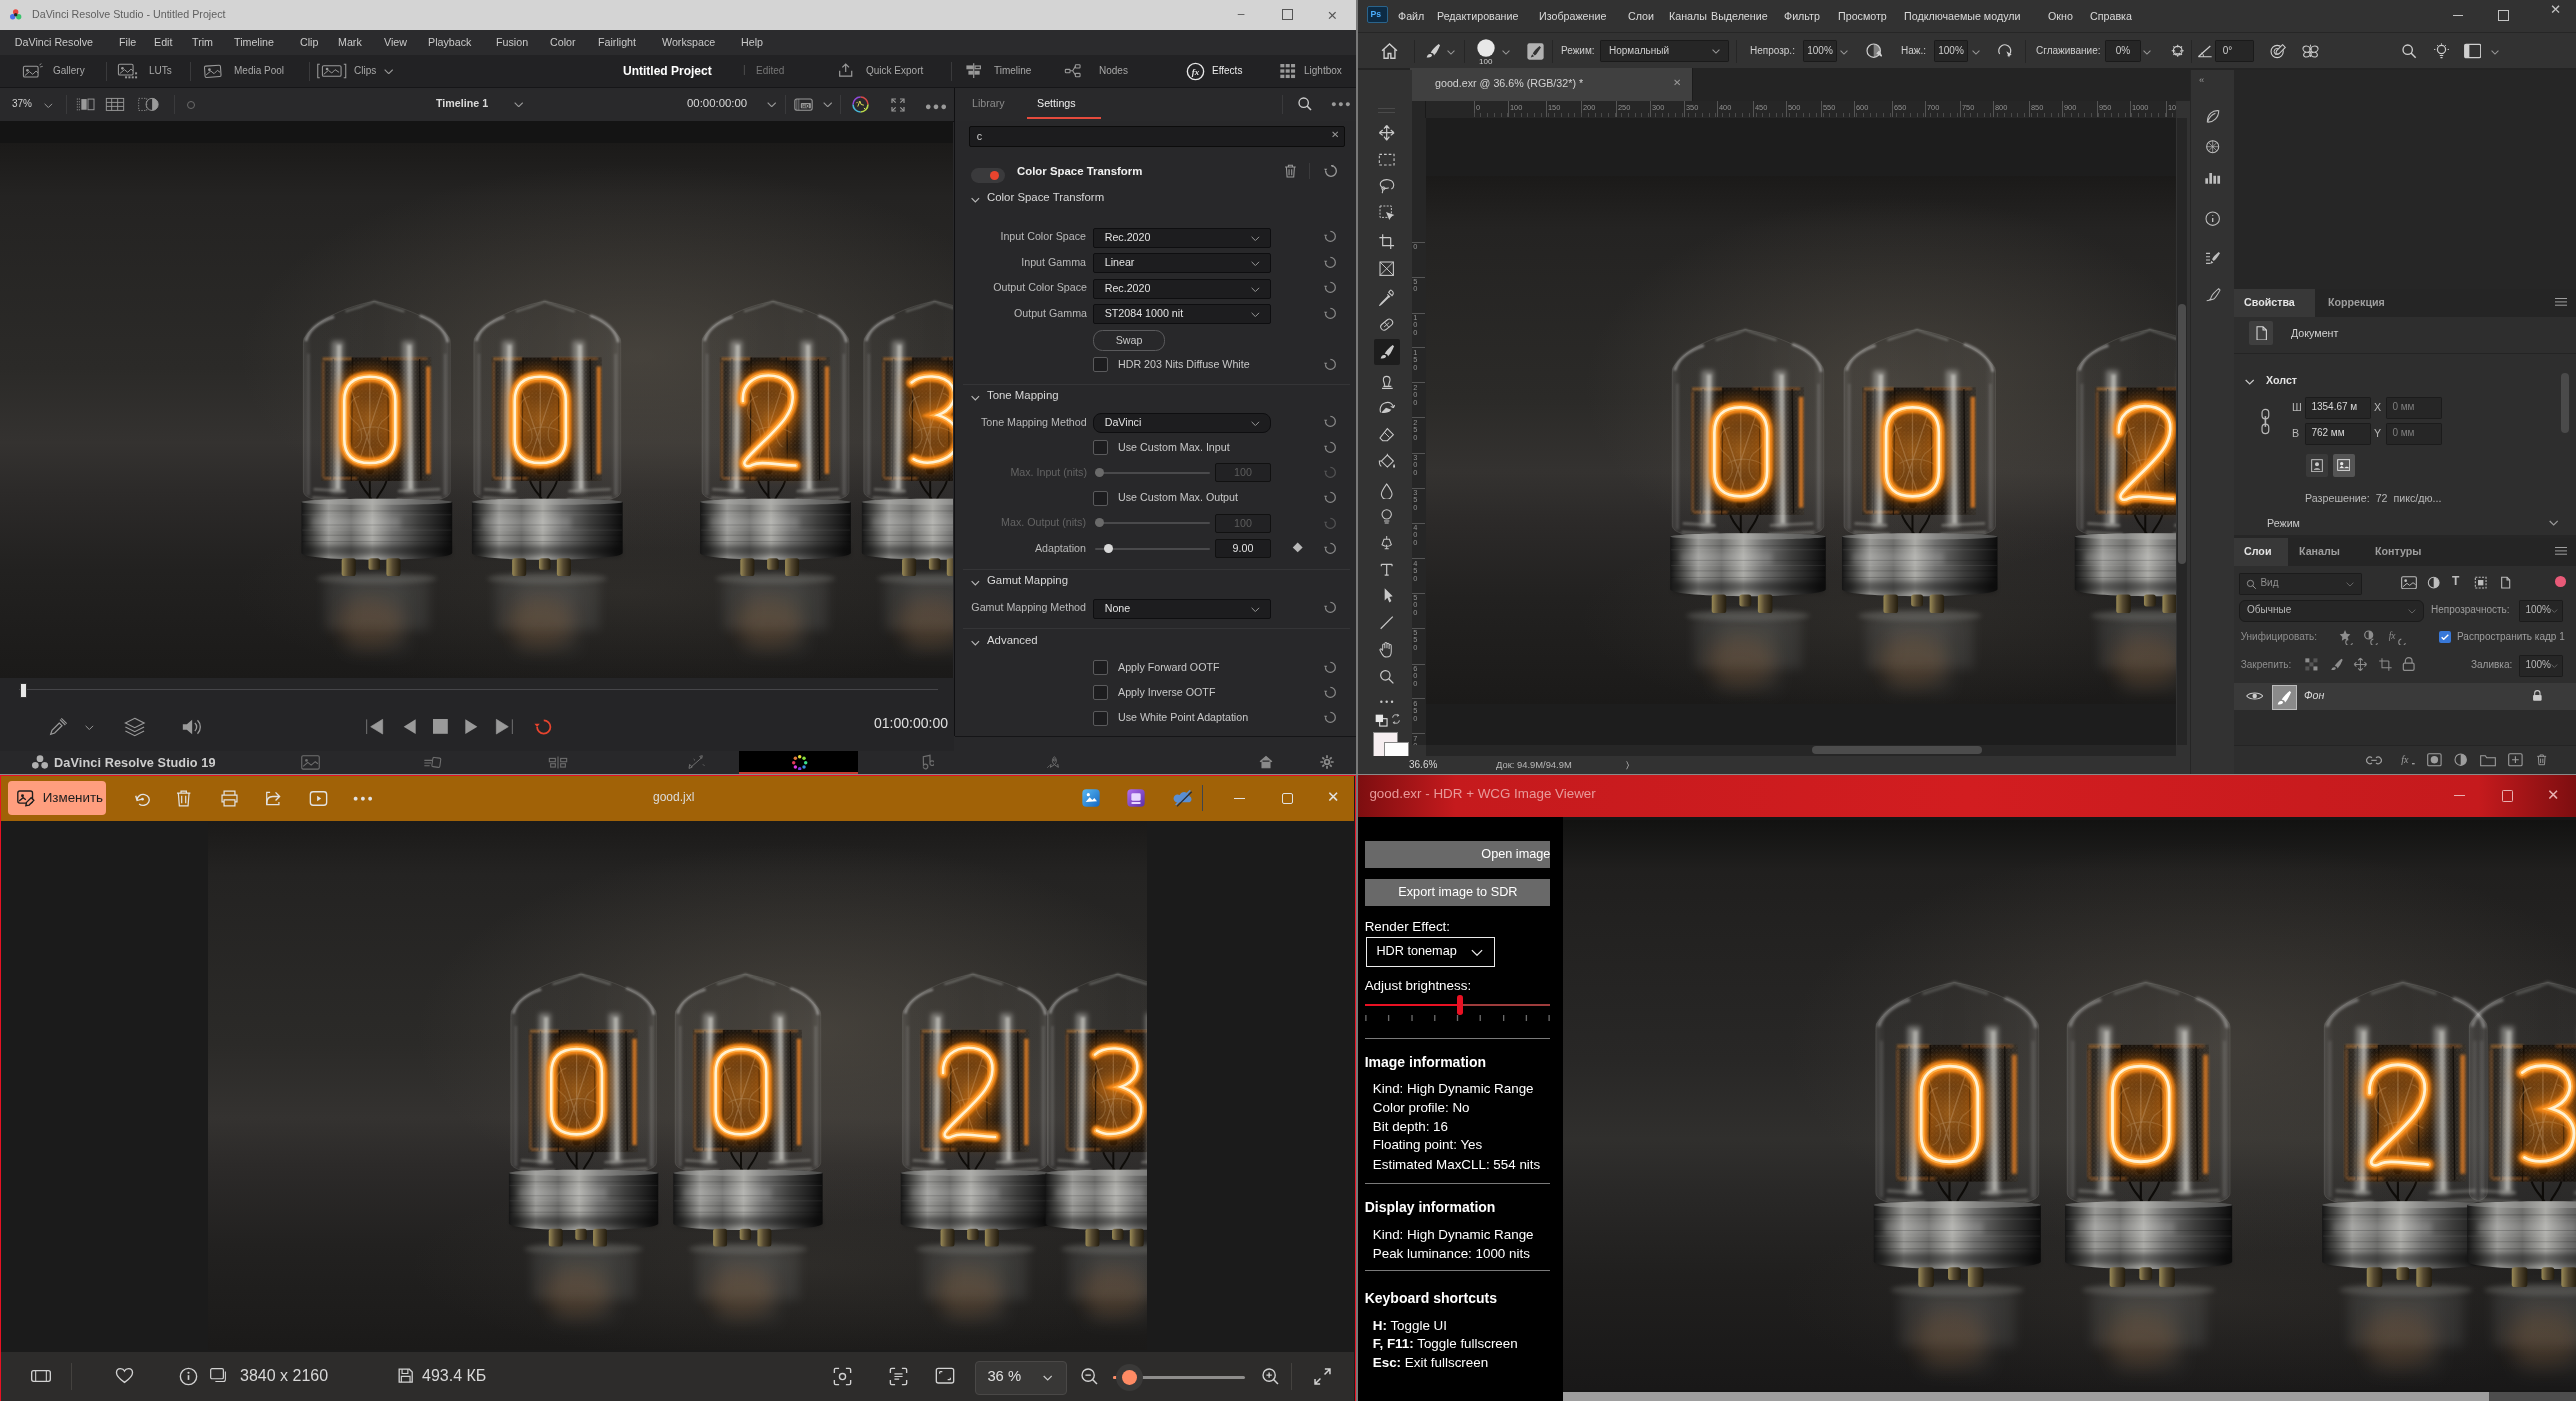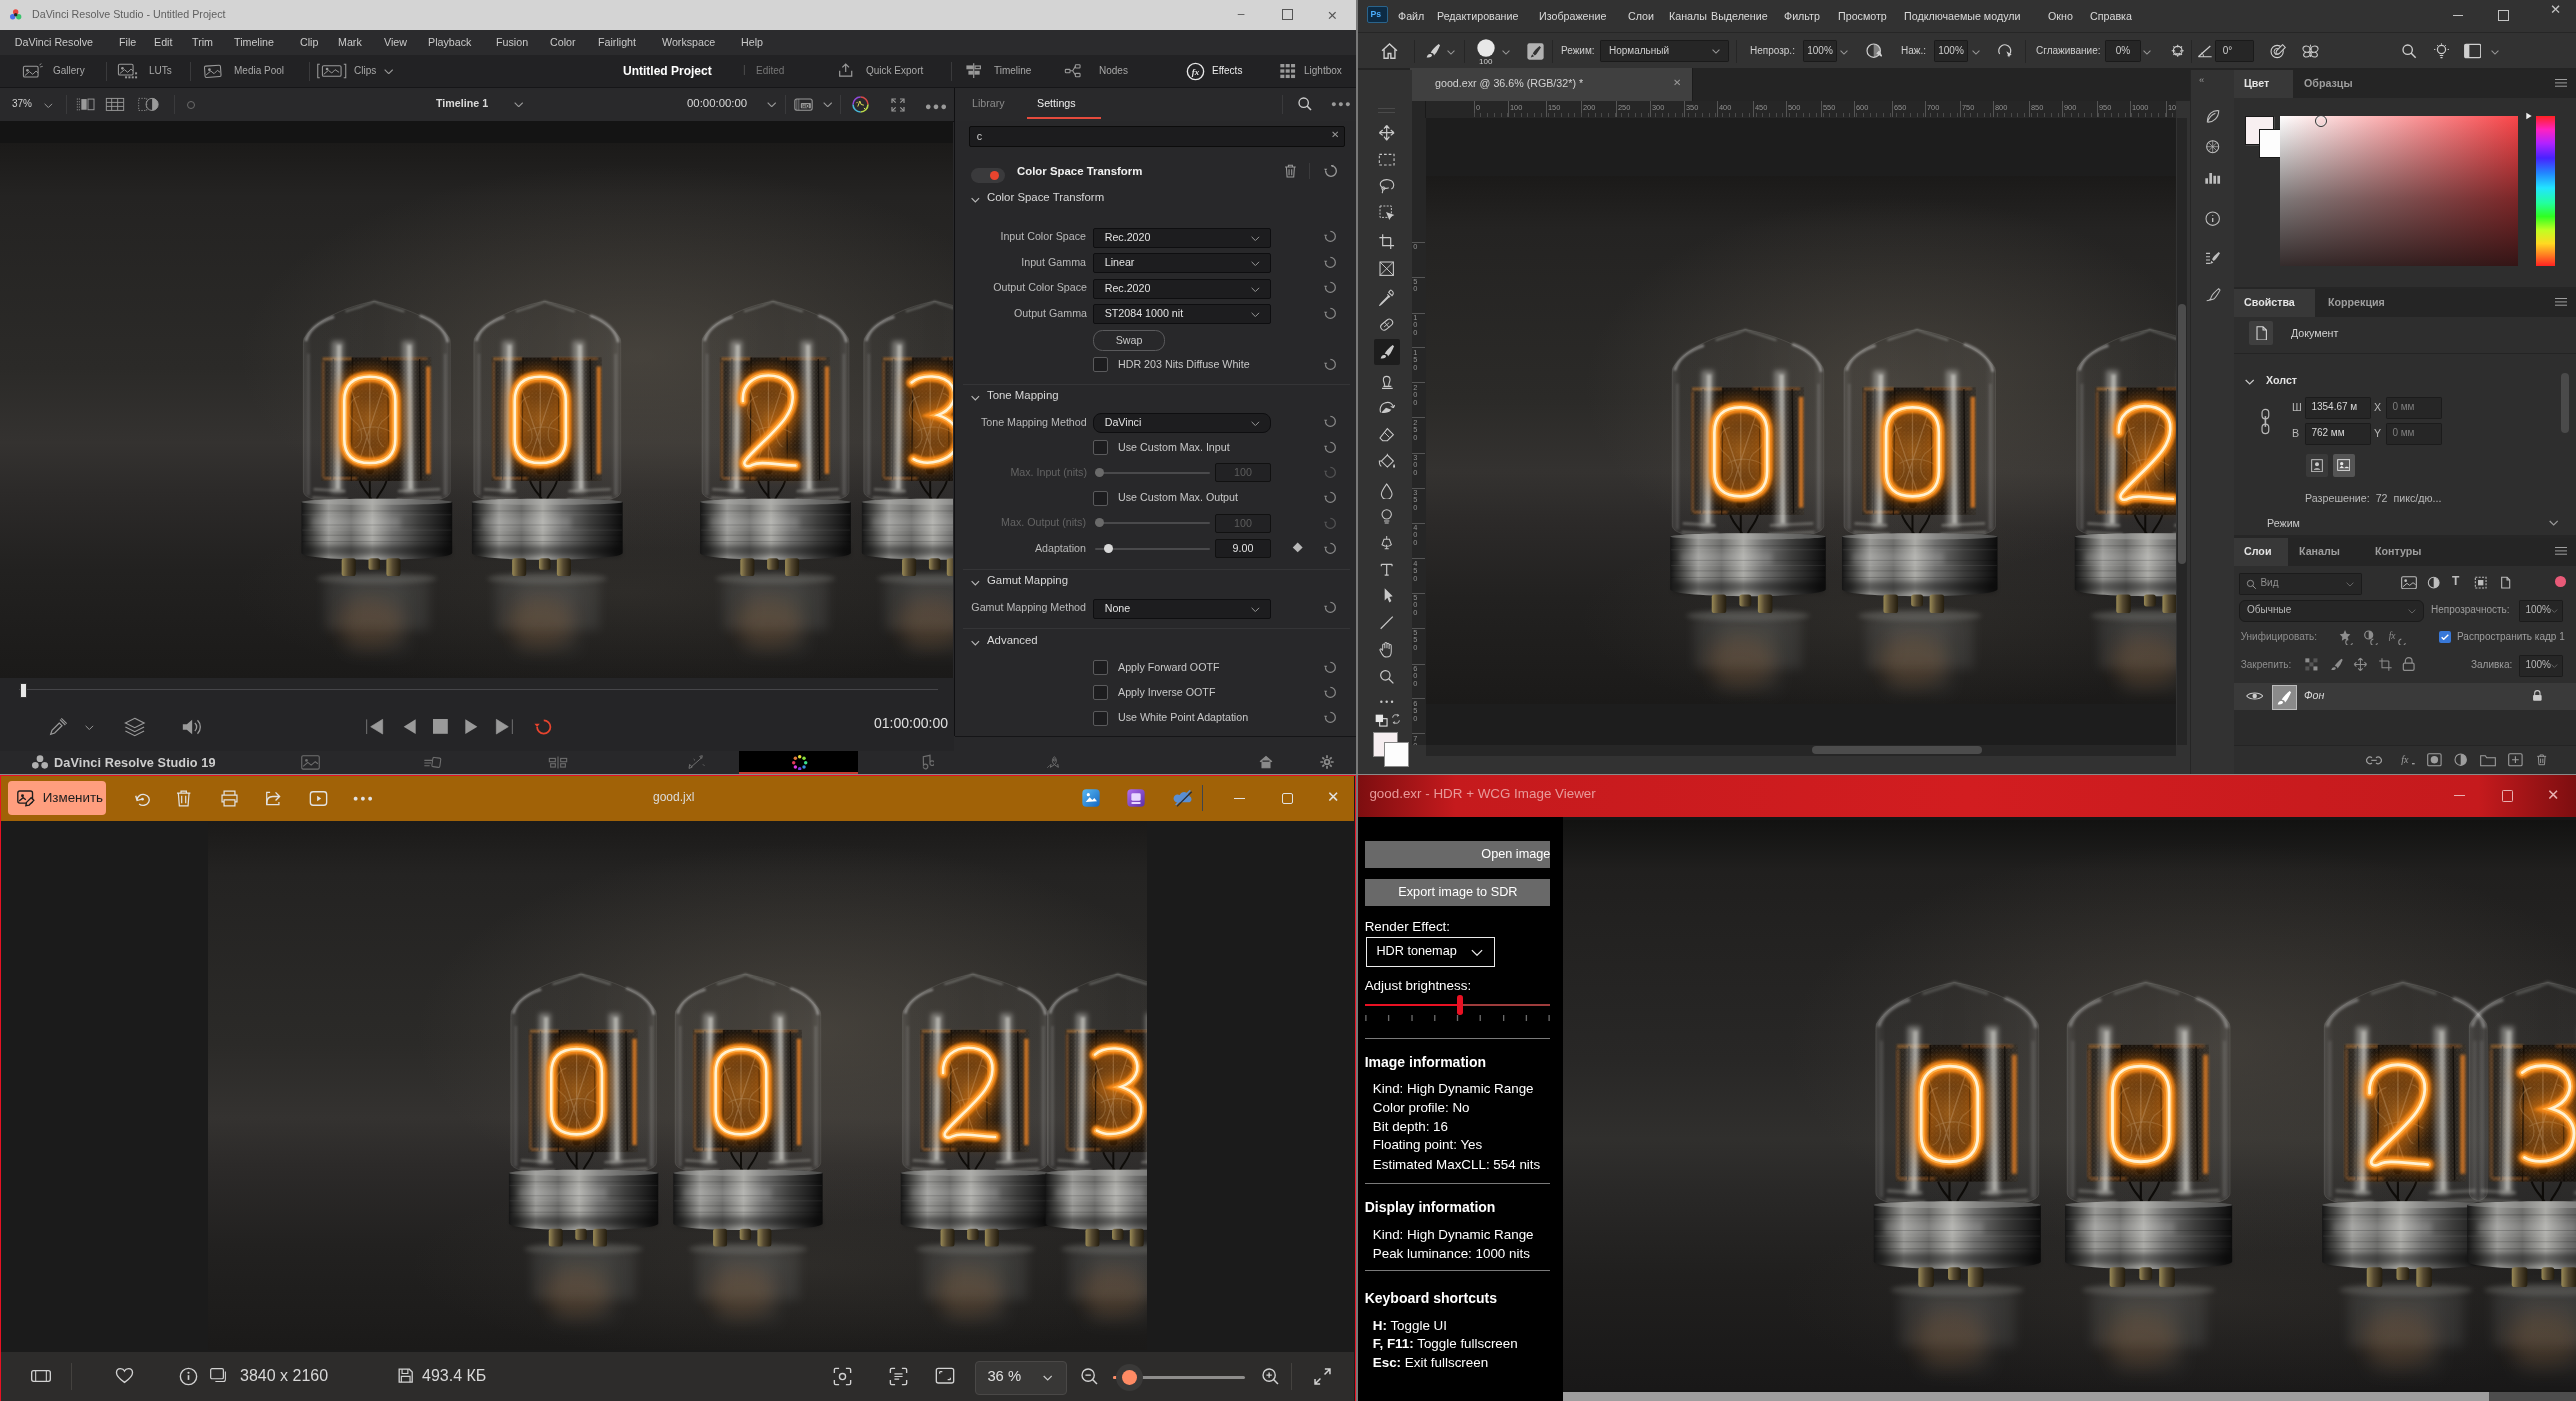--- a/index.html
+++ b/index.html
@@ -1103,20 +1103,25 @@
   </div>
  </div>
 
  <div class="abs" style="left:819px;top:118px;width:10px;height:627px;background:#262626">
       <div class="abs" style="left:1.3px;top:186px;width:7.4px;height:260px;background:#4c4c4c;border-radius:4px"></div>
     </div>
  <div class="abs" style="left:68px;top:745px;width:750px;height:10.7px;background:#262626">
       <div class="abs" style="left:386px;top:1.3px;width:170px;height:8px;background:#4c4c4c;border-radius:4px"></div>
     </div>
 
+ <div class="abs" style="left:0;top:756px;width:832px;height:19.5px;background:#323232">
+  <span class="abs" style="left:51px;top:3.4px;color:#d8d8d8;font-size:10px">36.6%</span>
+  <span class="abs" style="left:138px;top:3.4px;color:#b9b9b9;font-size:9.4px">Док: 94.9M/94.9M</span>
+  <span class="abs" style="left:268px;top:3.4px;color:#b9b9b9;font-size:9.4px">〉</span>
+ </div>
 
  <div class="abs" style="left:832px;top:70px;width:44px;height:705px;background:#323232;border-left:0.7px solid #262626">
   <span class="abs" style="left:8px;top:4px;color:#9a9a9a;font-size:9.4px">«</span>
   <svg class="abs" style="left:13.4px;top:38px" width="17.4" height="17.4" viewBox="0 0 26 26">
         <path d="M5 21 C5 9 13 3 22 4 C22 14 14 22 5 21 Z M5 21 C8 14 12 10 17 8" fill="none" stroke="#bdbdbd" stroke-width="1.6"></path>
       </svg>
   <svg class="abs" style="left:13.4px;top:68px" width="17.4" height="17.4" viewBox="0 0 26 26">
         <circle cx="13" cy="13" r="9" fill="none" stroke="#bdbdbd" stroke-width="1.6"></circle>
         <path d="M13 4 v18 M4 13 h18 M7 7 l12 12 M19 7 L7 19" stroke="#bdbdbd" stroke-width="1"></path>
       </svg>
@@ -1132,37 +1137,20 @@
         <path d="M22 3 C18 6 14 10 12 14 l2.5 2.5 C18 14 21 9 24 5 Z M11 16 l-2 5 l5 -2 Z" fill="#bdbdbd"></path>
       </svg>
   <svg class="abs" style="left:13.4px;top:216px" width="17.4" height="17.4" viewBox="0 0 26 26">
         <path d="M22 4 C17 8 13 12 11 16 l-1.5 5 l5 -1.5 C18 17 21 11 24 6 Z" fill="none" stroke="#bdbdbd" stroke-width="1.5"></path>
         <path d="M4 22 c3 0 5 -1 6 -3" stroke="#bdbdbd" stroke-width="1.5" fill="none"></path>
       </svg>
  </div>
 
  <div class="abs" style="left:876px;top:70px;width:342px;height:705px;background:#262626">
 
-  <div class="abs" style="left:0;top:0;width:342px;height:217px;background:#2e2e2e">
-   <div class="abs" style="left:0;top:0;width:342px;height:28px;background:#252525">
-    <div class="abs" style="left:0;top:0;width:59px;height:28px;background:#383838">
-            <span class="abs" style="left:10px;top:7.4px;color:#e4e4e4;font-size:10.7px;font-weight:bold">Цвет</span>
-          </div>
-    <span class="abs" style="left:70px;top:7.4px;color:#9e9e9e;font-size:10.7px;font-weight:bold">Образцы</span>
-    <div class="abs" style="left:321px;top:8.7px;width:12px;height:1.3px;background:#9e9e9e;box-shadow:0 3.4px 0 #9e9e9e,0 6.7px 0 #9e9e9e"></div>
-   </div>
-   <div class="abs" style="left:11.4px;top:46px;width:27px;height:27px;background:#f8eff1;border:0.7px solid #1a1a1a;box-shadow:0.7px 0.7px 0 #555"></div>
-   <div class="abs" style="left:25px;top:59px;width:27px;height:27px;background:#fdfdfd;border:0.7px solid #1a1a1a"></div>
-   <div class="abs" style="left:46px;top:46px;width:238px;height:150px;background:linear-gradient(to bottom, rgba(20,10,10,0) 0%, rgba(22,12,12,0.55) 55%, rgba(24,14,14,0.88) 100%),linear-gradient(to right, #ffffff, #fa4549)"></div>
-   <div class="abs" style="left:81px;top:45px;width:10px;height:10px;border:1.1px solid #333;border-radius:50%;box-shadow:0 0 0 0.7px #eee inset"></div>
-   <div class="abs" style="left:302px;top:46px;width:19px;height:150px;background:linear-gradient(to bottom,#ff2222 0%,#ff22c0 9%,#b322ff 18%,#4822ff 28%,#2286ff 38%,#22e5ff 48%,#22ff9e 58%,#2fff22 67%,#c0ff22 76%,#ffd922 85%,#ff7a22 93%,#ff2222 100%)"></div>
-   <svg class="abs" style="left:291px;top:42px" width="8" height="8" viewBox="0 0 12 12">
-          <path d="M2 6 L10 1 L10 11 Z" fill="#efefef" transform="rotate(180 6 6)"></path>
-        </svg>
-  </div>
 
   <div class="abs" style="left:0;top:219px;width:342px;height:246px;background:#2e2e2e">
    <div class="abs" style="left:0;top:0;width:342px;height:28px;background:#252525">
     <div class="abs" style="left:0;top:0;width:81px;height:28px;background:#383838">
             <span class="abs" style="left:10px;top:7.4px;color:#e4e4e4;font-size:10.7px;font-weight:bold">Свойства</span>
           </div>
     <span class="abs" style="left:94px;top:7.4px;color:#9e9e9e;font-size:10.7px;font-weight:bold">Коррекция</span>
     <div class="abs" style="left:321px;top:8.7px;width:12px;height:1.3px;background:#9e9e9e;box-shadow:0 3.4px 0 #9e9e9e,0 6.7px 0 #9e9e9e"></div>
    </div>
    <div class="abs" style="left:15.4px;top:32px;width:24px;height:24px;background:#3f3f3f;border-radius:2px">

